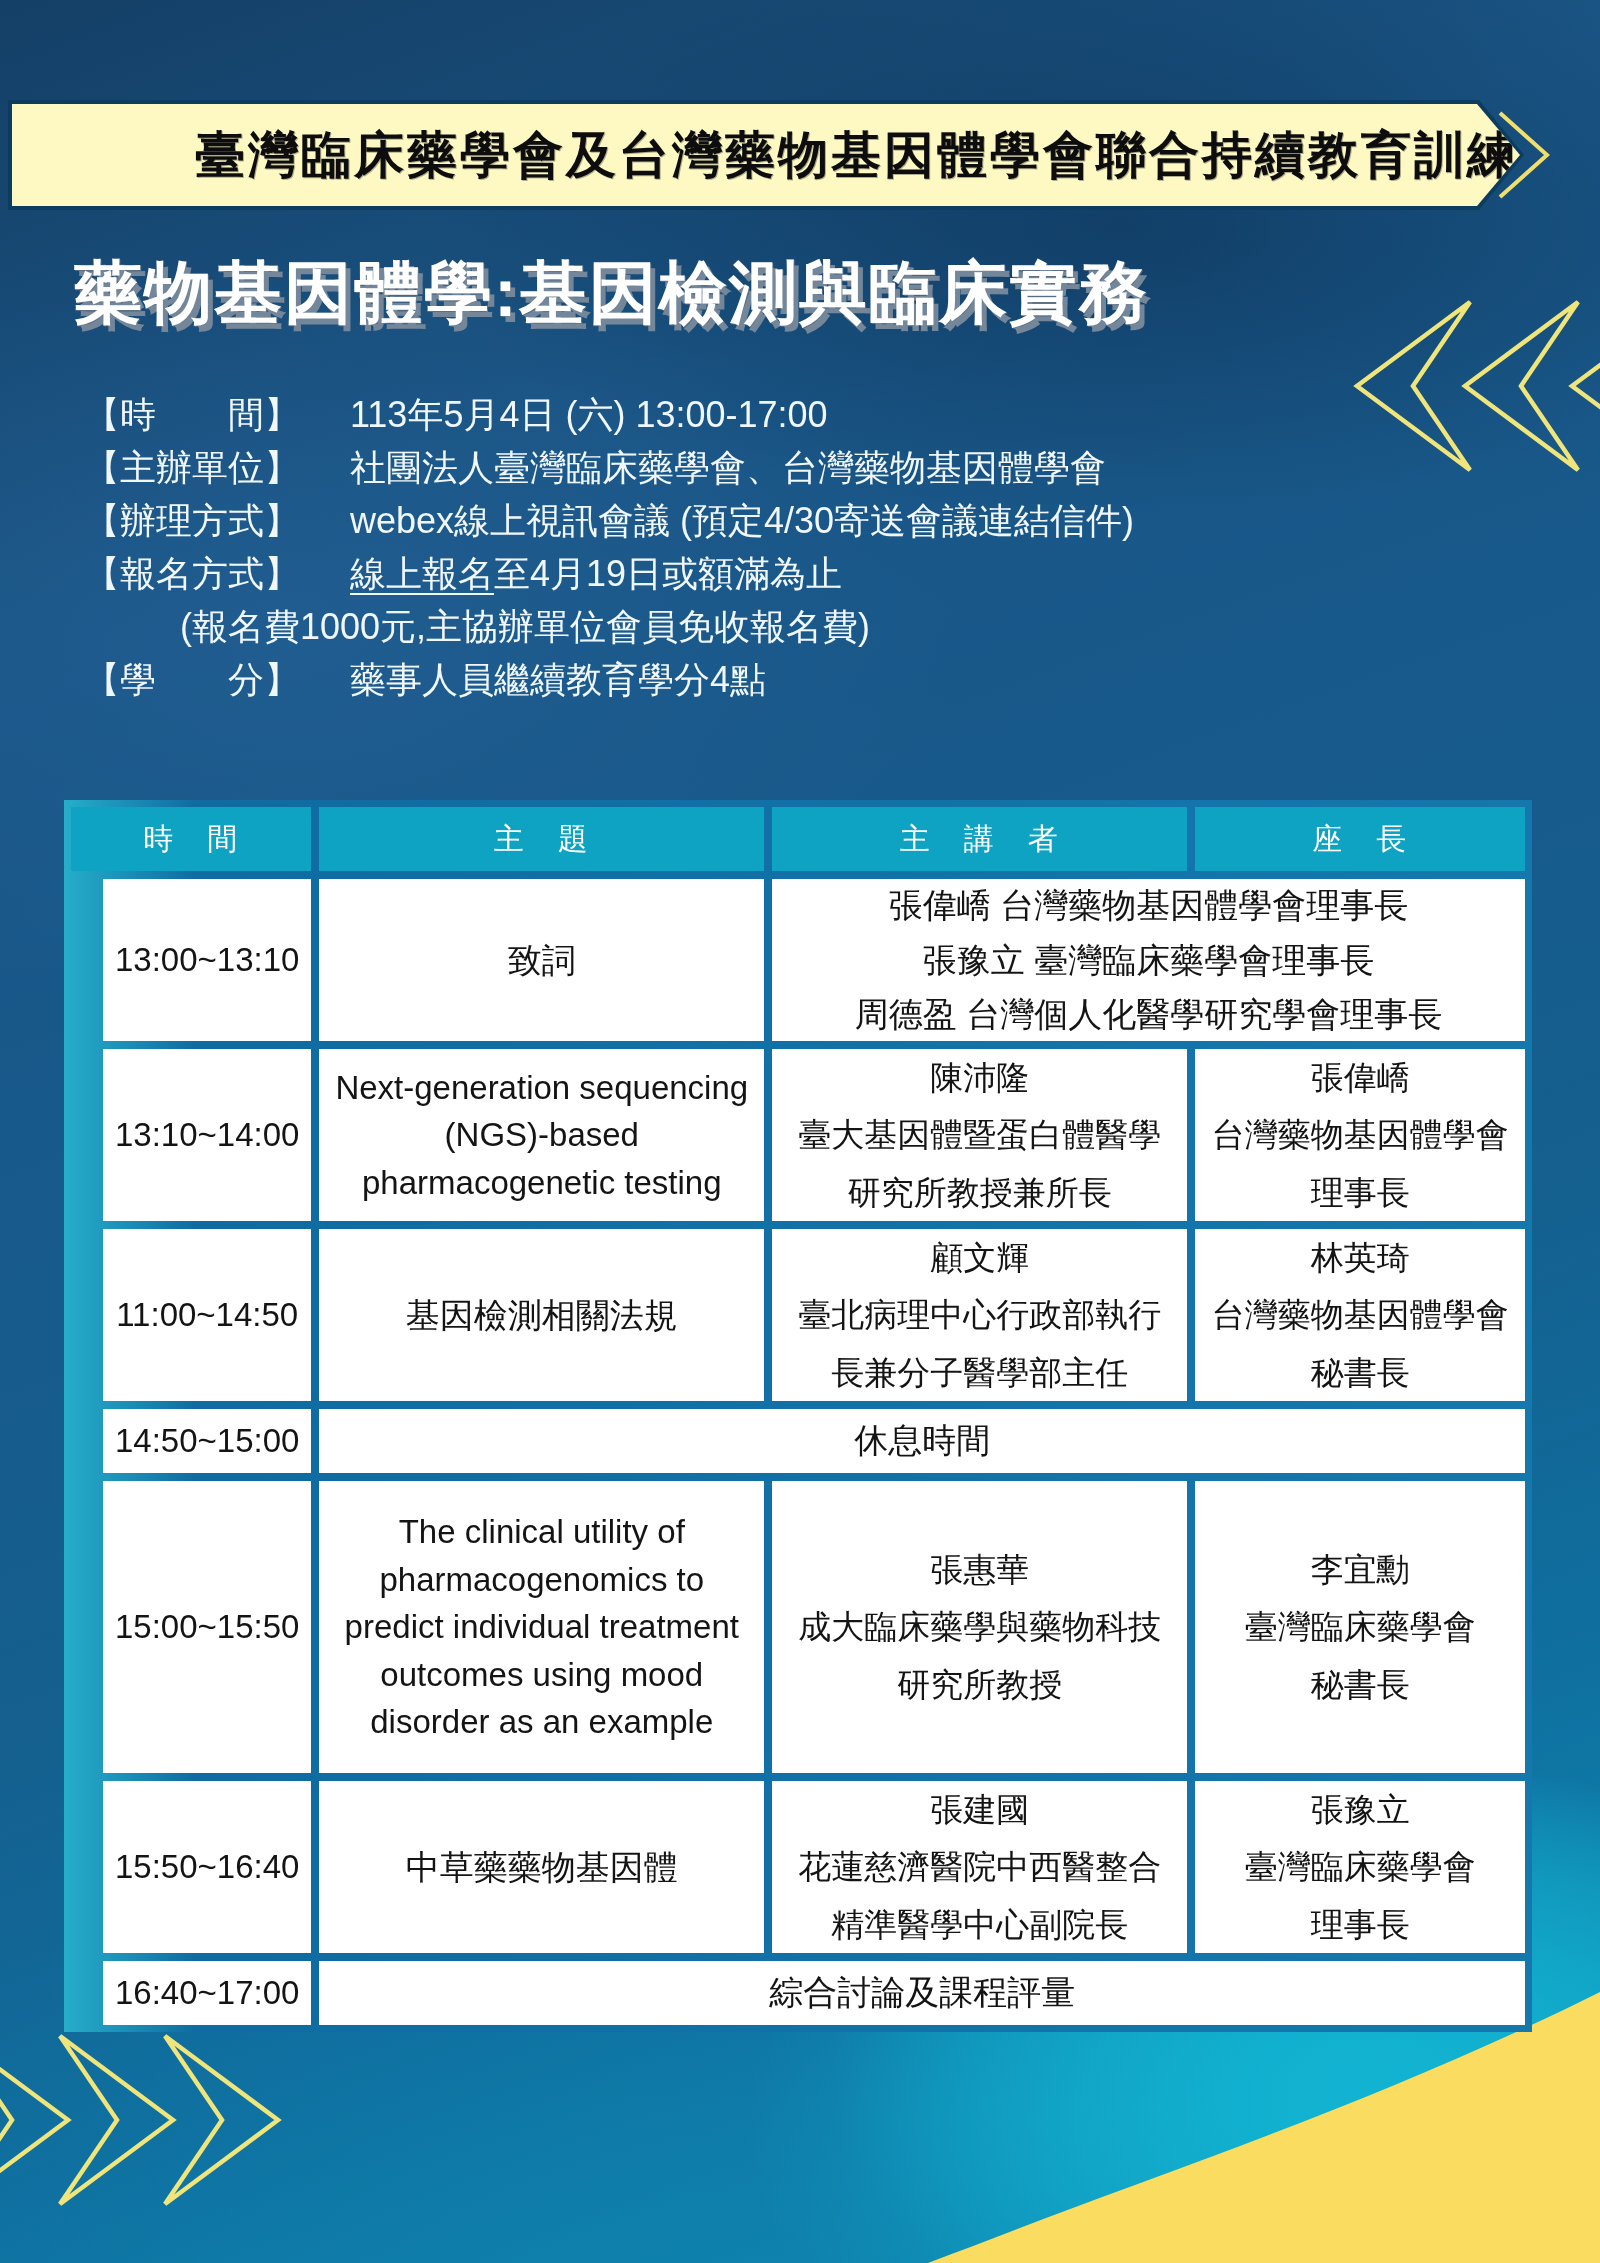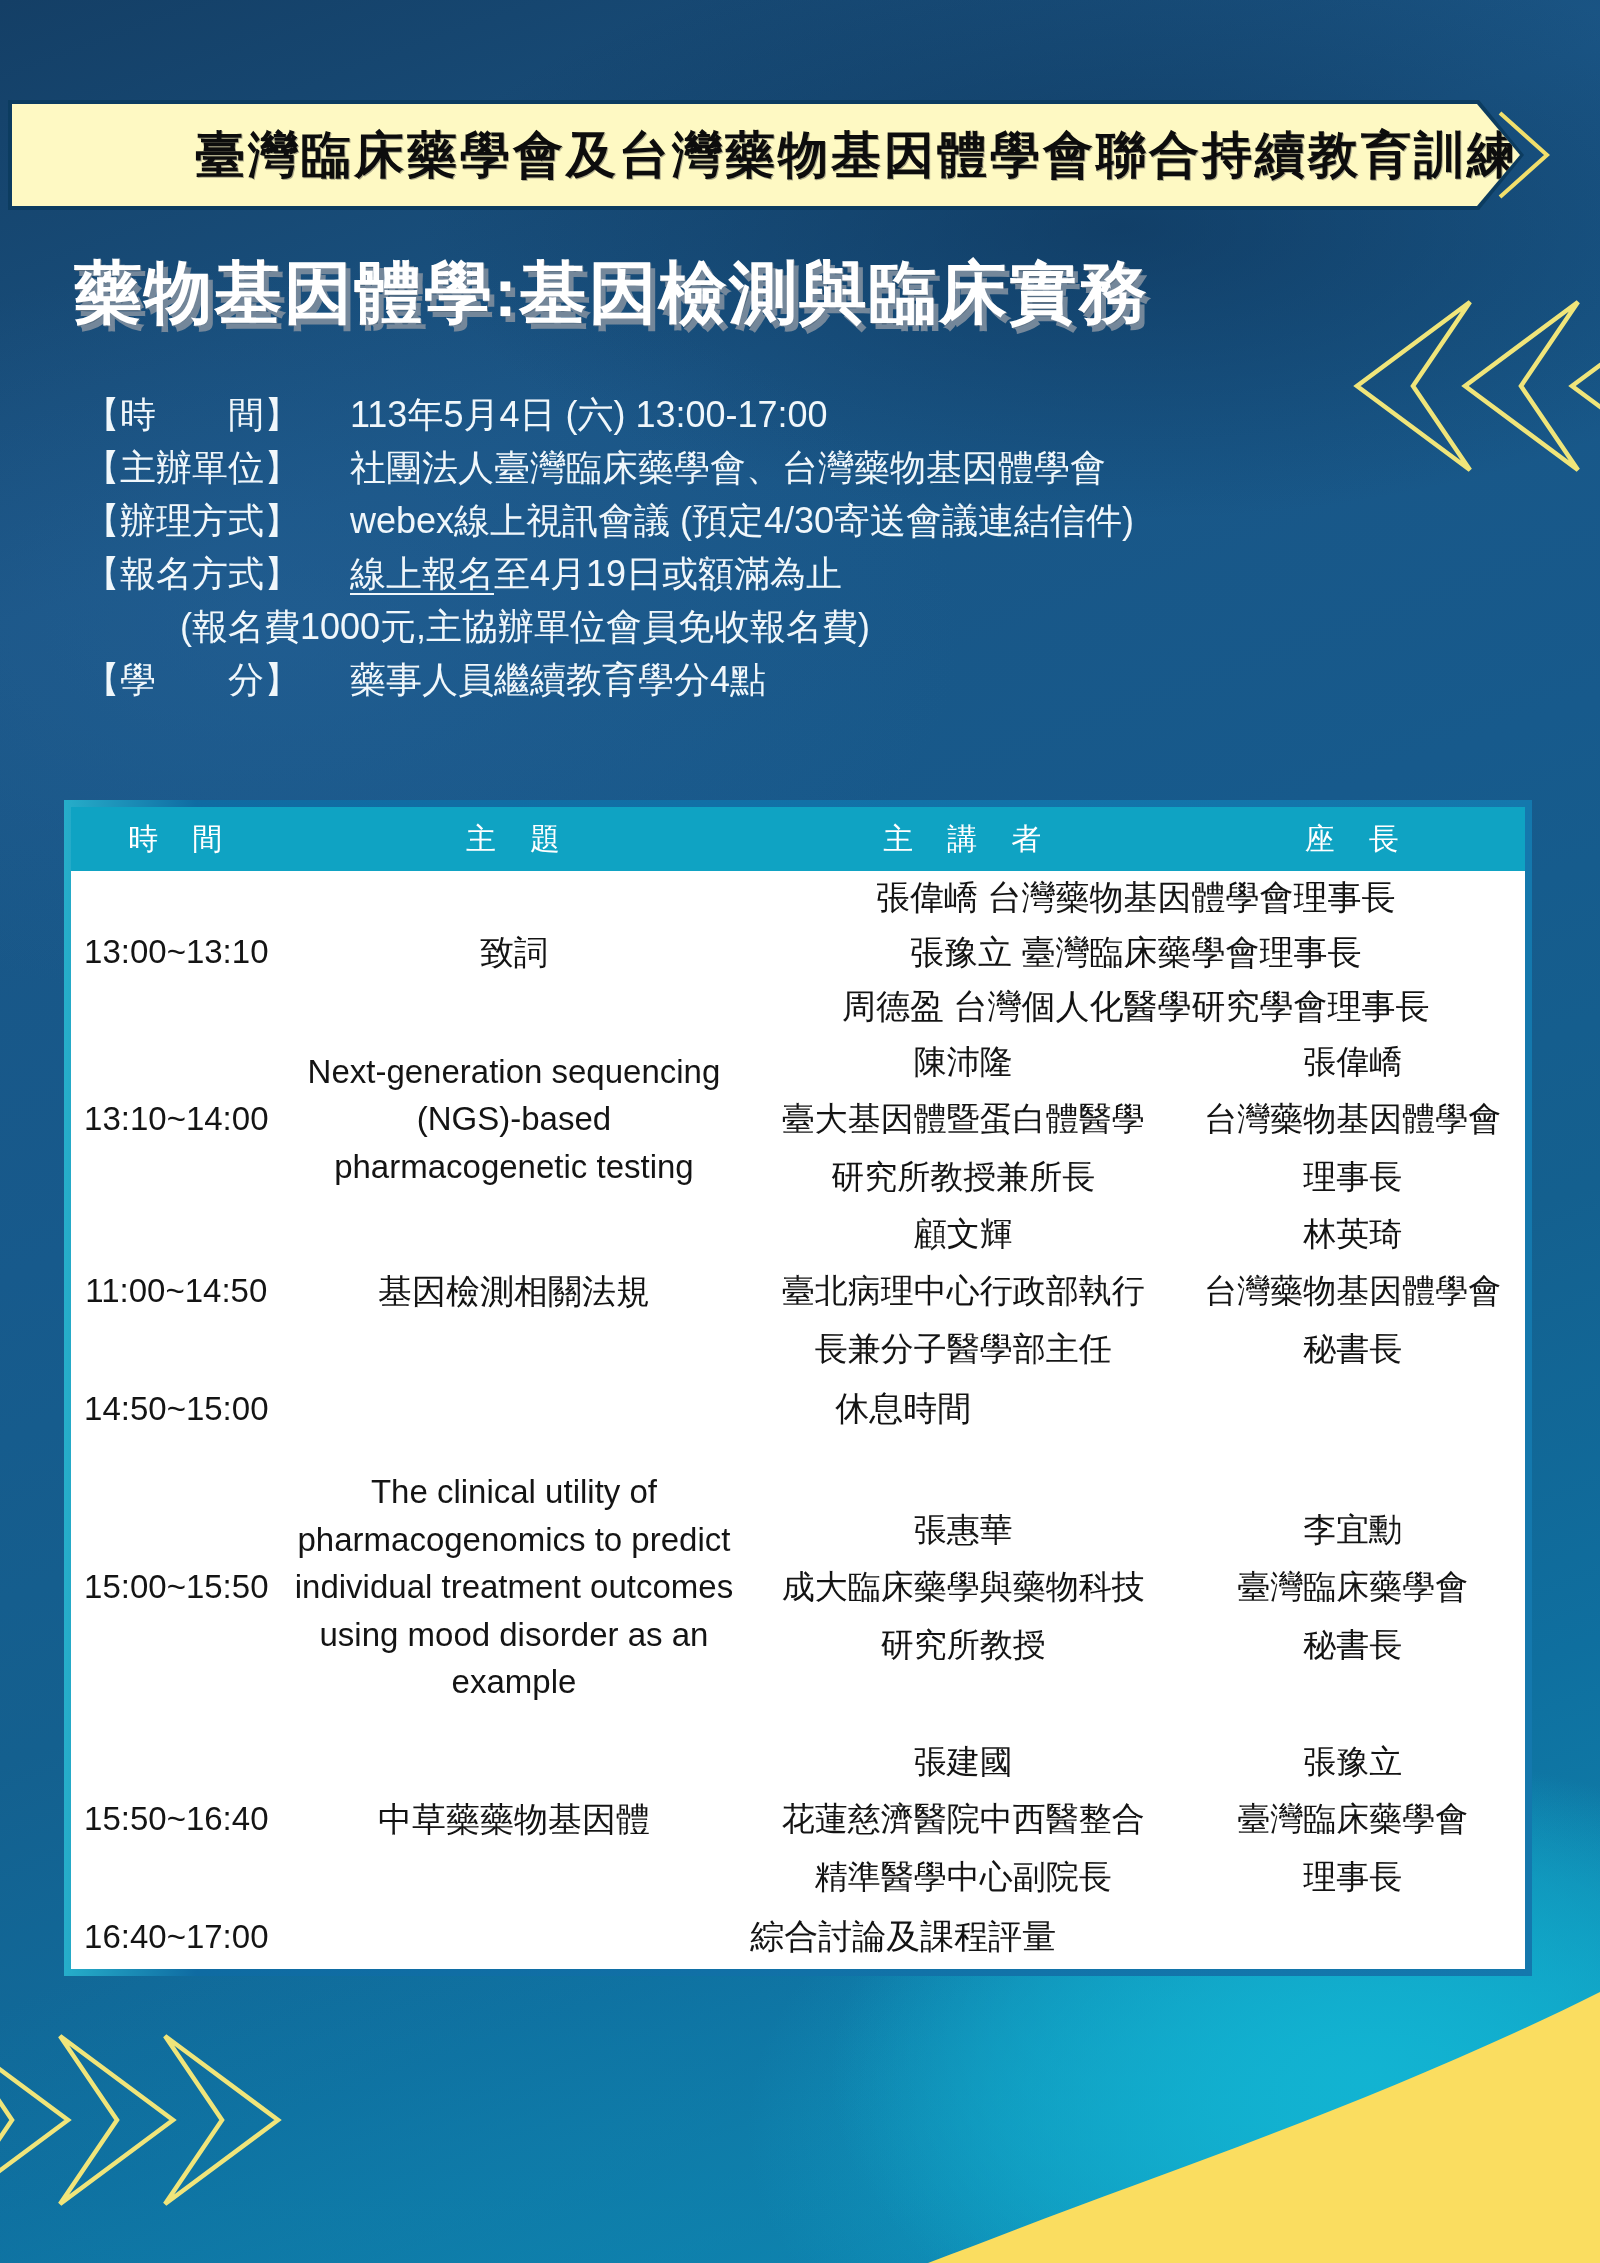--- a/index.html
+++ b/index.html
@@ -41,35 +41,35 @@
   .info-label{width:218px;flex:0 0 auto;}
   .info-value{flex:0 0 auto;}
   .info-indent{margin-left:96px;}
   .ul{text-decoration:underline;text-underline-offset:7px;text-decoration-thickness:2px;}
   
   .schedule{
     position:absolute;left:64px;top:800px;width:1468px;z-index:2;
     display:grid;
     grid-template-columns:212fr 468fr 437fr 347fr;
     grid-template-rows:64px 162px 172px 172px 64px 292px 172px 64px;
-    gap:0;padding:7px;box-sizing:border-box;
+    gap:8px;padding:7px;box-sizing:border-box;
     background:linear-gradient(90deg,#26aeca 0%,#0f6ba2 9%,#1478ad 100%);
   }
   .cell{
     background:#ffffff;color:#141414;
     display:flex;flex-direction:column;align-items:center;justify-content:center;
     text-align:center;padding:4px 12px;box-sizing:border-box;
   }
   .hcell{
     background:#0fa3c3;color:#ffffff;font-size:30px;letter-spacing:2px;
     display:flex;align-items:center;justify-content:center;text-align:center;
   }
   .span2{grid-column:span 2;justify-content:center;}
   .span3{grid-column:span 3;}
-  .t-time{font-size:33px;white-space:nowrap;}
+  .t-time{font-size:33px;white-space:nowrap;margin-left:32px;}
   .t-topic-zh{font-size:34px;line-height:1.6;}
   .t-topic-en{font-size:33px;line-height:1.44;}
   .t-person{font-size:33px;line-height:1.74;}
   .t-merged-names{font-size:34px;line-height:1.6;}
   .t-break{font-size:34px;}
 </style>
 </head>
 <body>
 
 <div class="poster">

